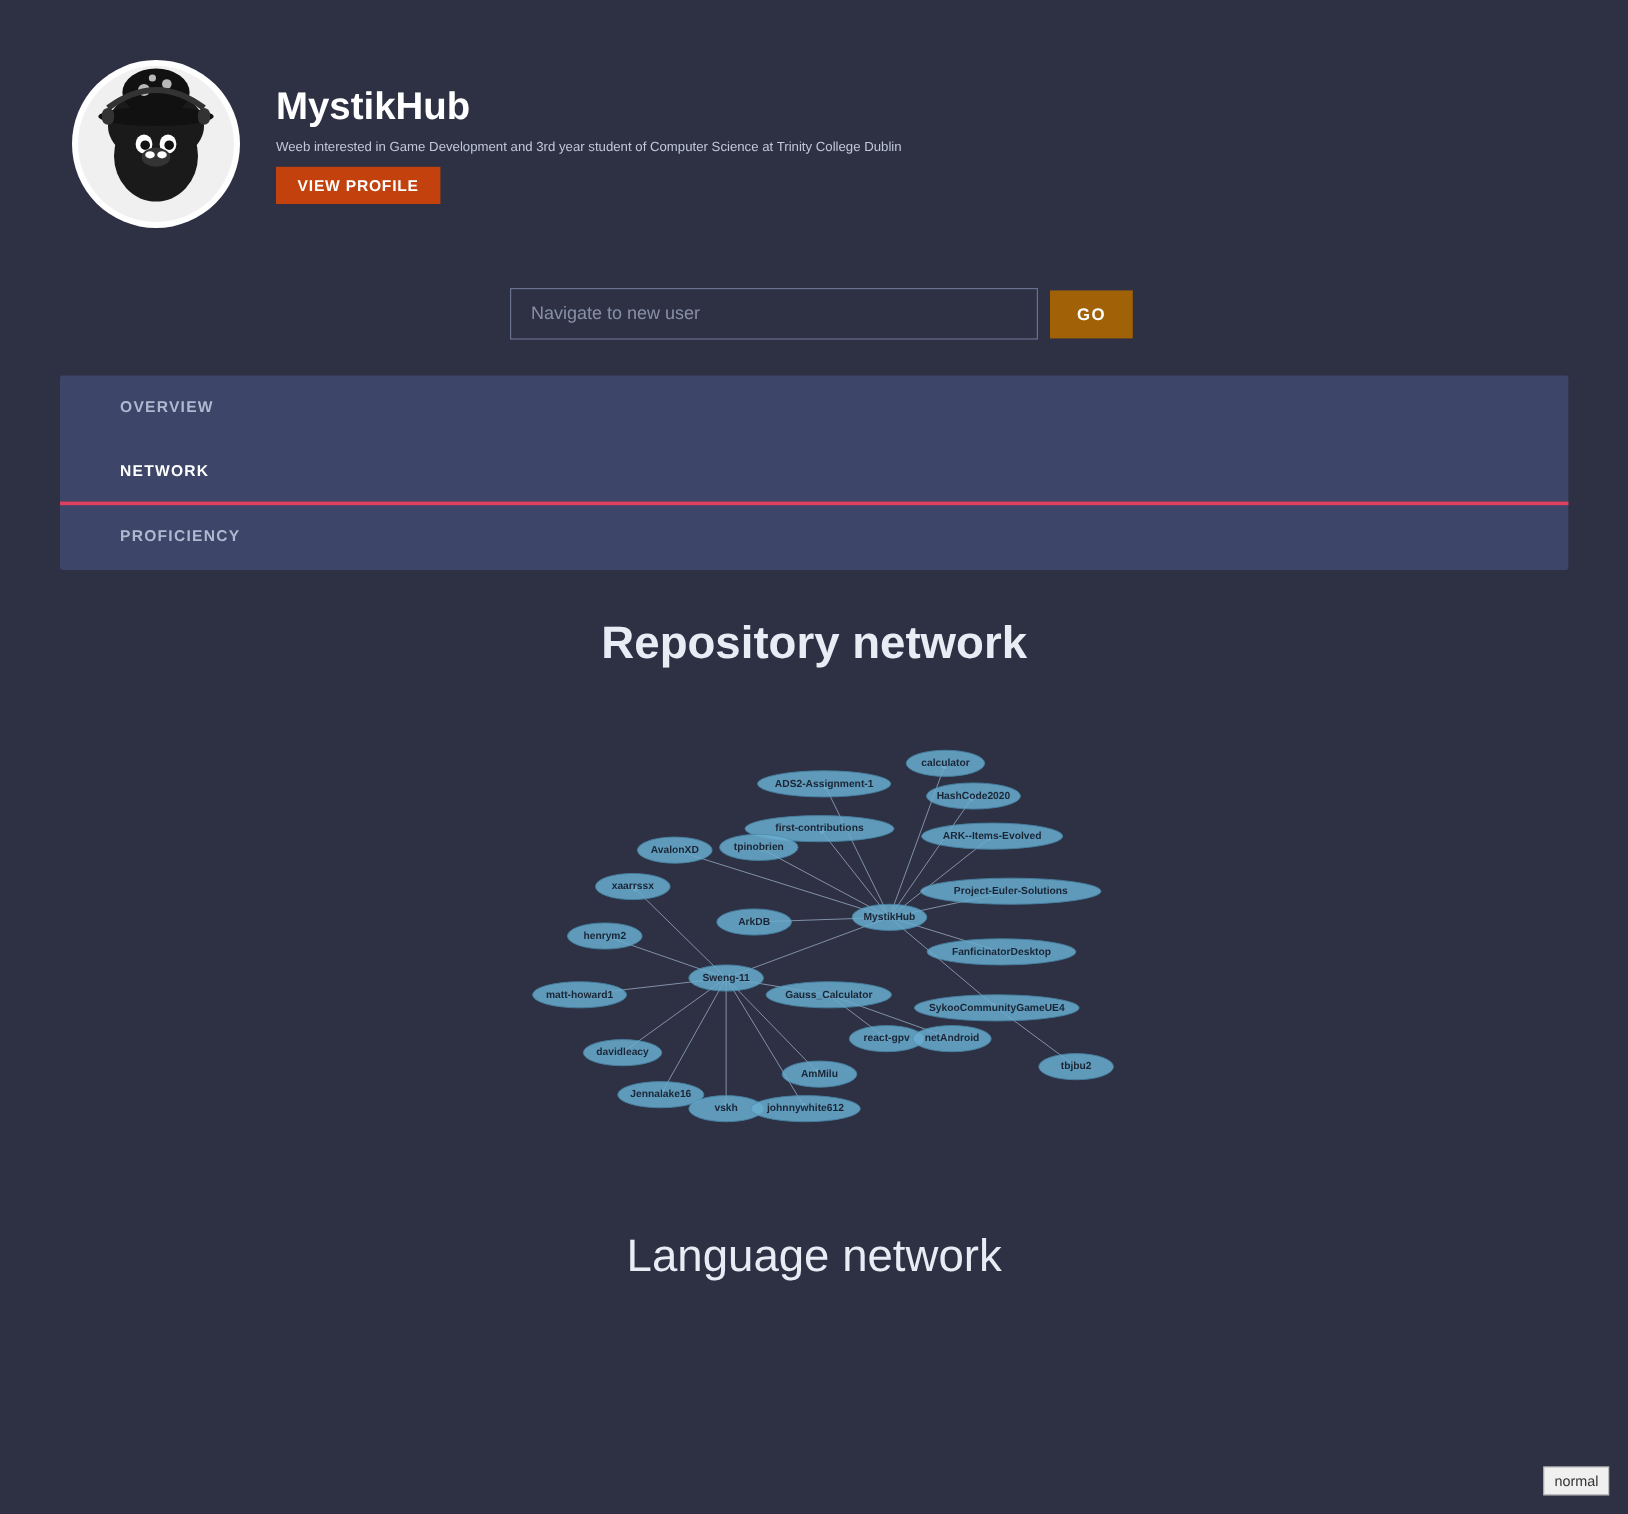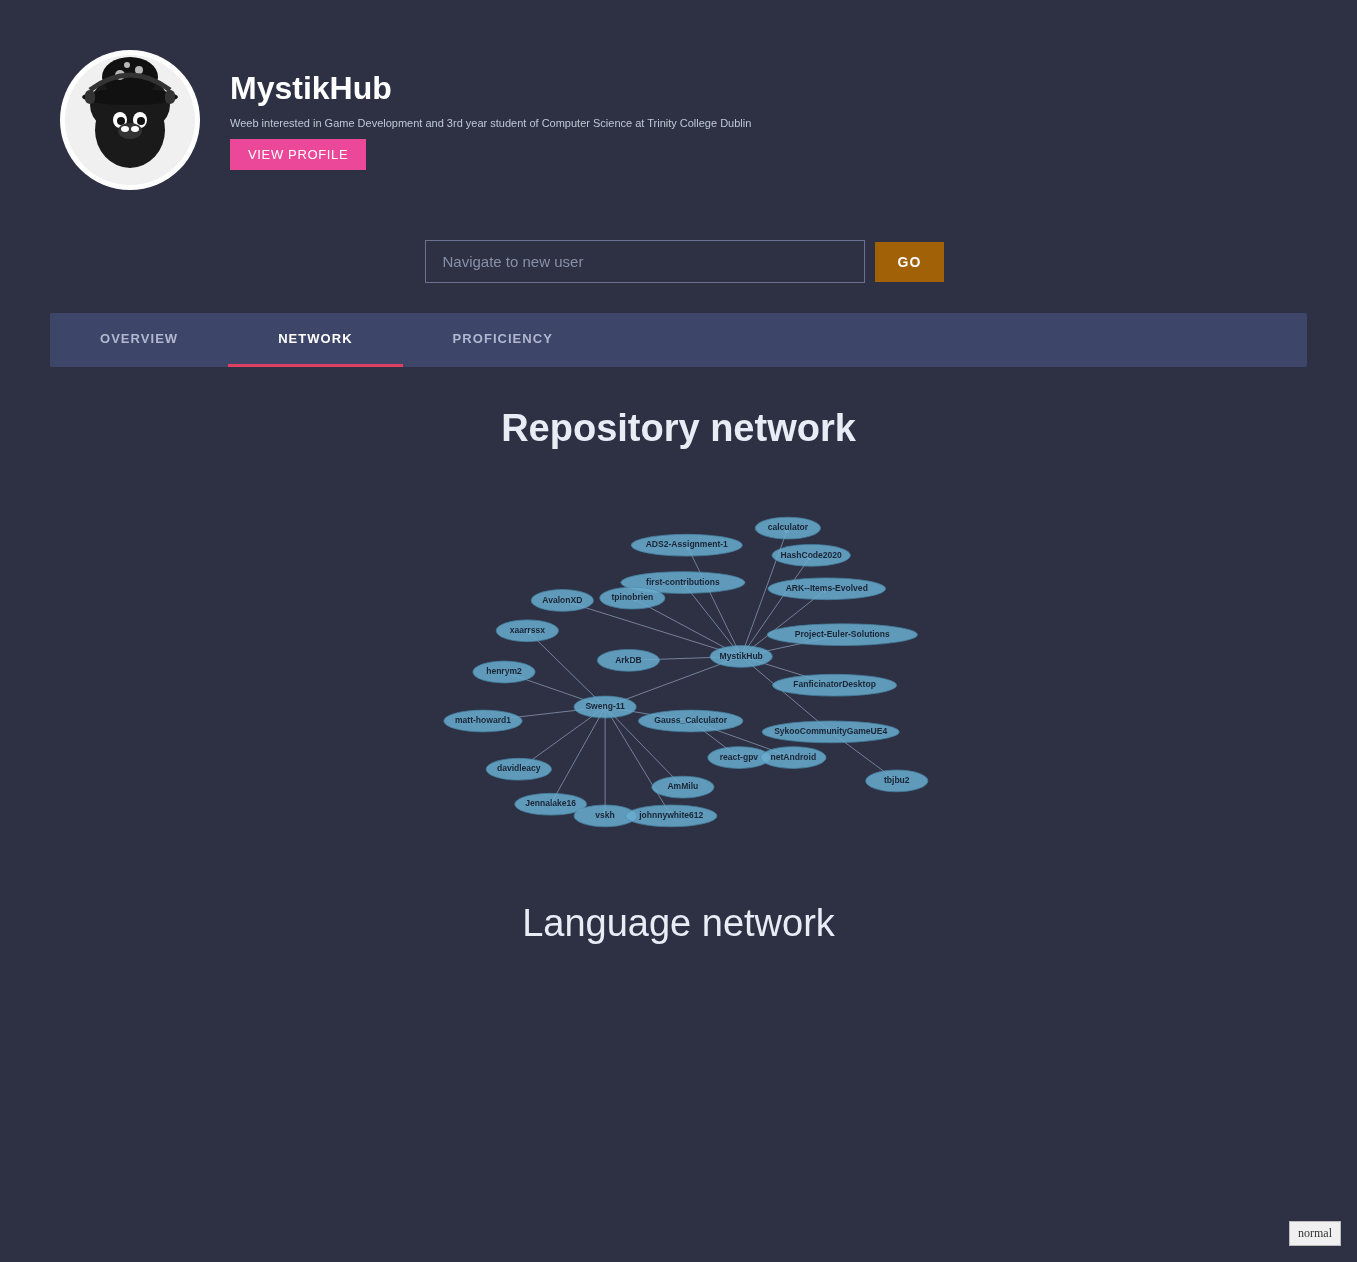--- a/index.html
+++ b/index.html
@@ -42,26 +42,26 @@
       font-size: 32px;
       font-weight: 600;
       color: #ffffff;
     }
     .profile-bio {
       font-size: 11px;
       color: #c0c8d8;
       max-width: 700px;
     }
     .view-profile-btn {
-      background-color: #ec4899;
+      background-color: #c2410c;
       color: #ffffff;
       border: none;
       padding: 8px 18px;
       font-size: 13px;
-      font-weight: 400;
+      font-weight: 700;
       letter-spacing: 0.05em;
       cursor: pointer;
       width: fit-content;
       text-transform: uppercase;
     }
 
     
     .search-section {
       display: flex;
       justify-content: center;
@@ -88,24 +88,25 @@
       font-weight: 700;
       letter-spacing: 0.08em;
       cursor: pointer;
       text-transform: uppercase;
     }
 
     
     .tabs-bar {
       background-color: #3d4568;
       display: flex;
-      justify-content: flex-start;
+      justify-content: space-between;
       padding: 0;
       margin: 0 50px;
       border-radius: 2px;
+      flex-direction: column;
     }
     .tab-item {
       padding: 18px 50px;
       font-size: 13px;
       font-weight: 600;
       letter-spacing: 0.08em;
       color: #b0b8d0;
       cursor: pointer;
       text-transform: uppercase;
       position: relative;
@@ -166,34 +167,33 @@
       stroke-width: 1;
       fill: none;
       marker-end: url(#arrowhead);
     }
 
     
     .language-title {
       font-size: 38px;
       font-weight: 400;
       color: #e8ecf5;
-      margin-top: 20px;
+      margin-top: 36px;
     }
 
     
     .bottom-badge {
       position: fixed;
       bottom: 16px;
       right: 16px;
       background: #f0f0f0;
       color: #333;
       font-size: 12px;
       padding: 4px 8px;
       border: 1px solid #bbb;
-      font-family: Liberation Serif, serif;
     }
   </style>
 </head>
 <body>
 
 <div class="profile-section">
   <div class="avatar-container">
     <svg class="avatar-img" viewBox="0 0 130 130" xmlns="http://www.w3.org/2000/svg">
       <circle cx="65" cy="65" r="65" fill="#f0f0f0"></circle>
 

